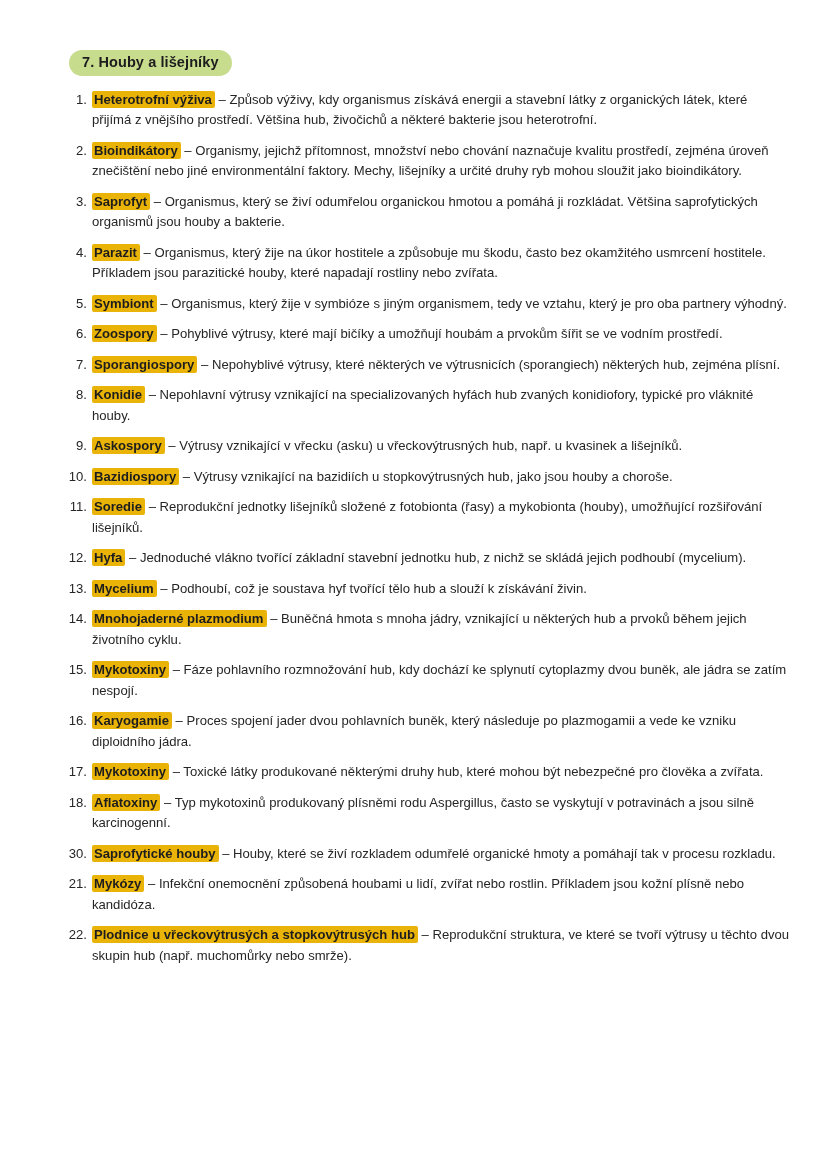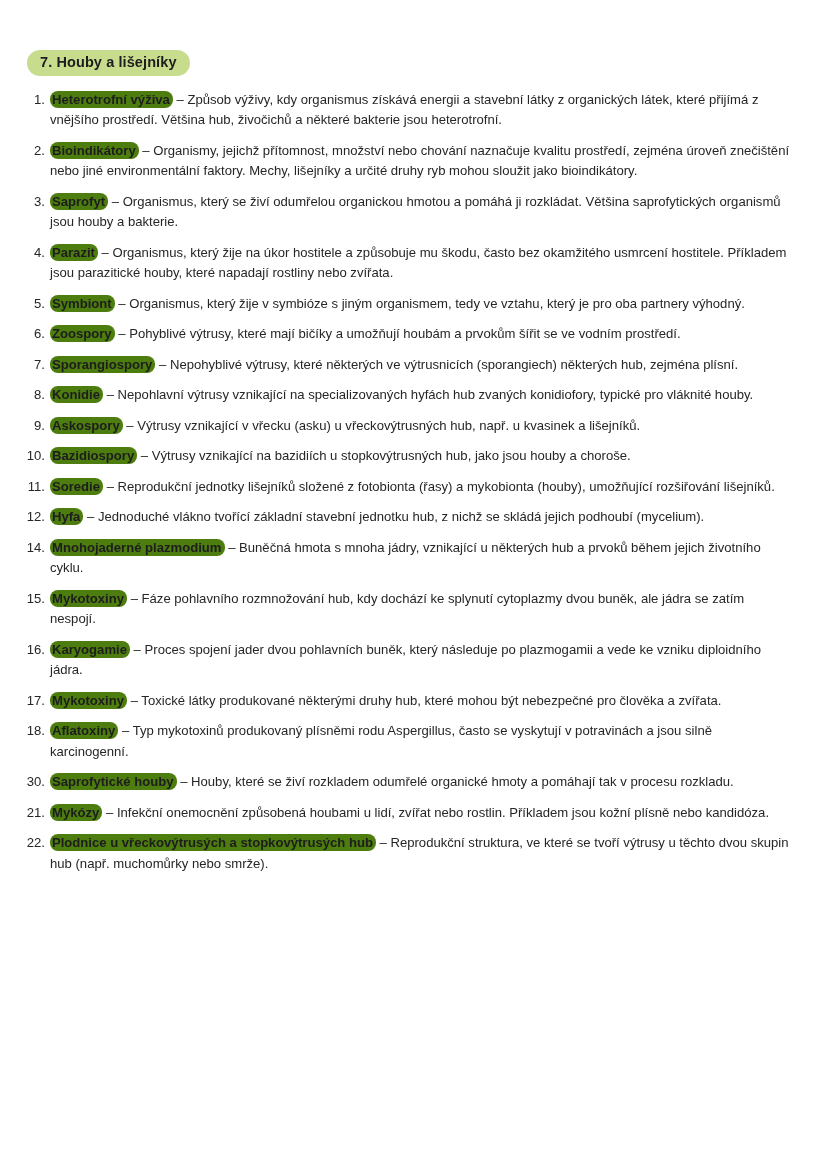--- a/index.html
+++ b/index.html
@@ -14,21 +14,21 @@
     color: #262626;
     overflow: hidden;
   }
 
   .page {
     position: relative;
     width: 828px;
     height: 1171px;
     background: #ffffff;
     box-sizing: border-box;
-    padding: 50px 38px 0 18px;
+    padding: 50px 38px 0 60px;
   }
 
   
   .title-wrap {
     margin: 0 0 14px 9px;
   }
   .title-pill {
     display: inline-block;
     background: #c8dc8e;
     border-radius: 13px;
@@ -67,25 +67,25 @@
   }
 
   .body {
     flex: 1 1 auto;
     color: #262626;
     text-align: left;
     hyphens: none;
   }
 
   .term {
-    background: #4d7c0f;
+    background: #eab308;
     font-weight: bold;
     color: #1d1d1d;
     padding: 1px 3px 1px 2px;
-    border-radius: 8px;
+    border-radius: 2px;
     box-decoration-break: clone;
     -webkit-box-decoration-break: clone;
   }
   .sep {
     white-space: pre;
   }
   .def { }
 </style>
 </head>
 <body>
@@ -139,20 +139,24 @@
       </li>
       <li class="entry">
         <span class="num">11.</span>
         <span class="body"><span class="term">Soredie</span><span class="sep"> – </span><span class="def">Reprodukční jednotky lišejníků složené z fotobionta (řasy) a mykobionta (houby), umožňující rozšiřování lišejníků.</span></span>
       </li>
       <li class="entry">
         <span class="num">12.</span>
         <span class="body"><span class="term">Hyfa</span><span class="sep"> – </span><span class="def">Jednoduché vlákno tvořící základní stavební jednotku hub, z nichž se skládá jejich podhoubí (mycelium).</span></span>
       </li>
       <li class="entry">
+        <span class="num">13.</span>
+        <span class="body"><span class="term">Mycelium</span><span class="sep"> – </span><span class="def">Podhoubí, což je soustava hyf tvořící tělo hub a slouží k získávání živin.</span></span>
+      </li>
+      <li class="entry">
         <span class="num">14.</span>
         <span class="body"><span class="term">Mnohojaderné plazmodium</span><span class="sep"> – </span><span class="def">Buněčná hmota s mnoha jádry, vznikající u některých hub a prvoků během jejich životního cyklu.</span></span>
       </li>
       <li class="entry">
         <span class="num">15.</span>
         <span class="body"><span class="term">Mykotoxiny</span><span class="sep"> – </span><span class="def">Fáze pohlavního rozmnožování hub, kdy dochází ke splynutí cytoplazmy dvou buněk, ale jádra se zatím nespojí.</span></span>
       </li>
       <li class="entry">
         <span class="num">16.</span>
         <span class="body"><span class="term">Karyogamie</span><span class="sep"> – </span><span class="def">Proces spojení jader dvou pohlavních buněk, který následuje po plazmogamii a vede ke vzniku diploidního jádra.</span></span>

